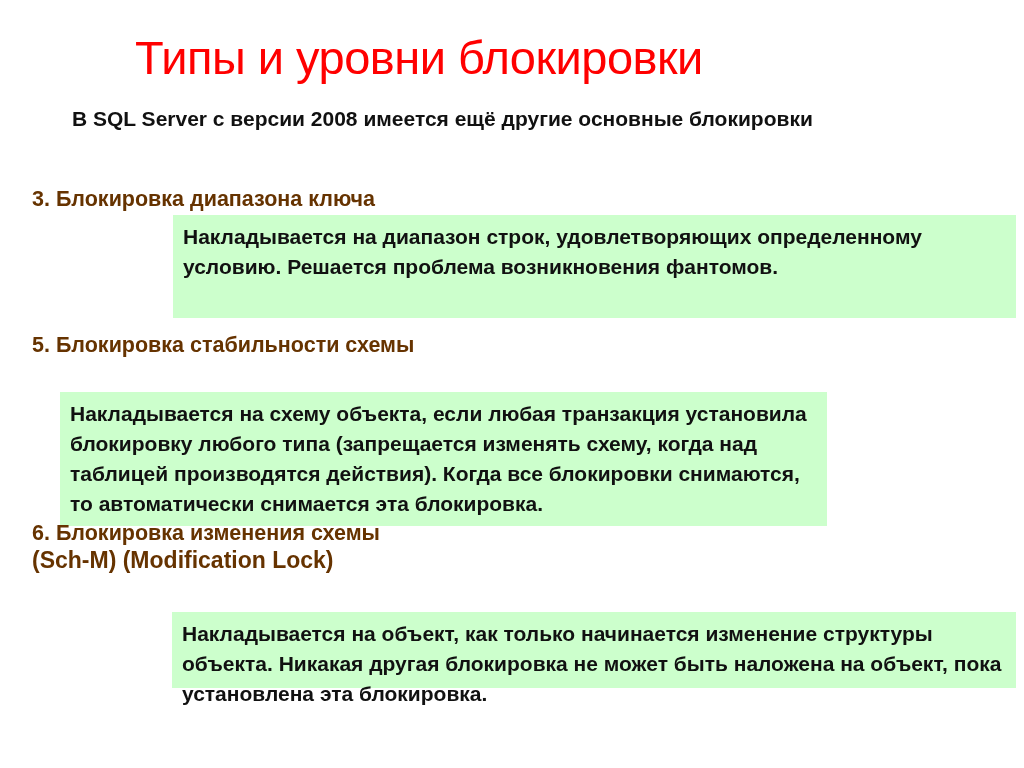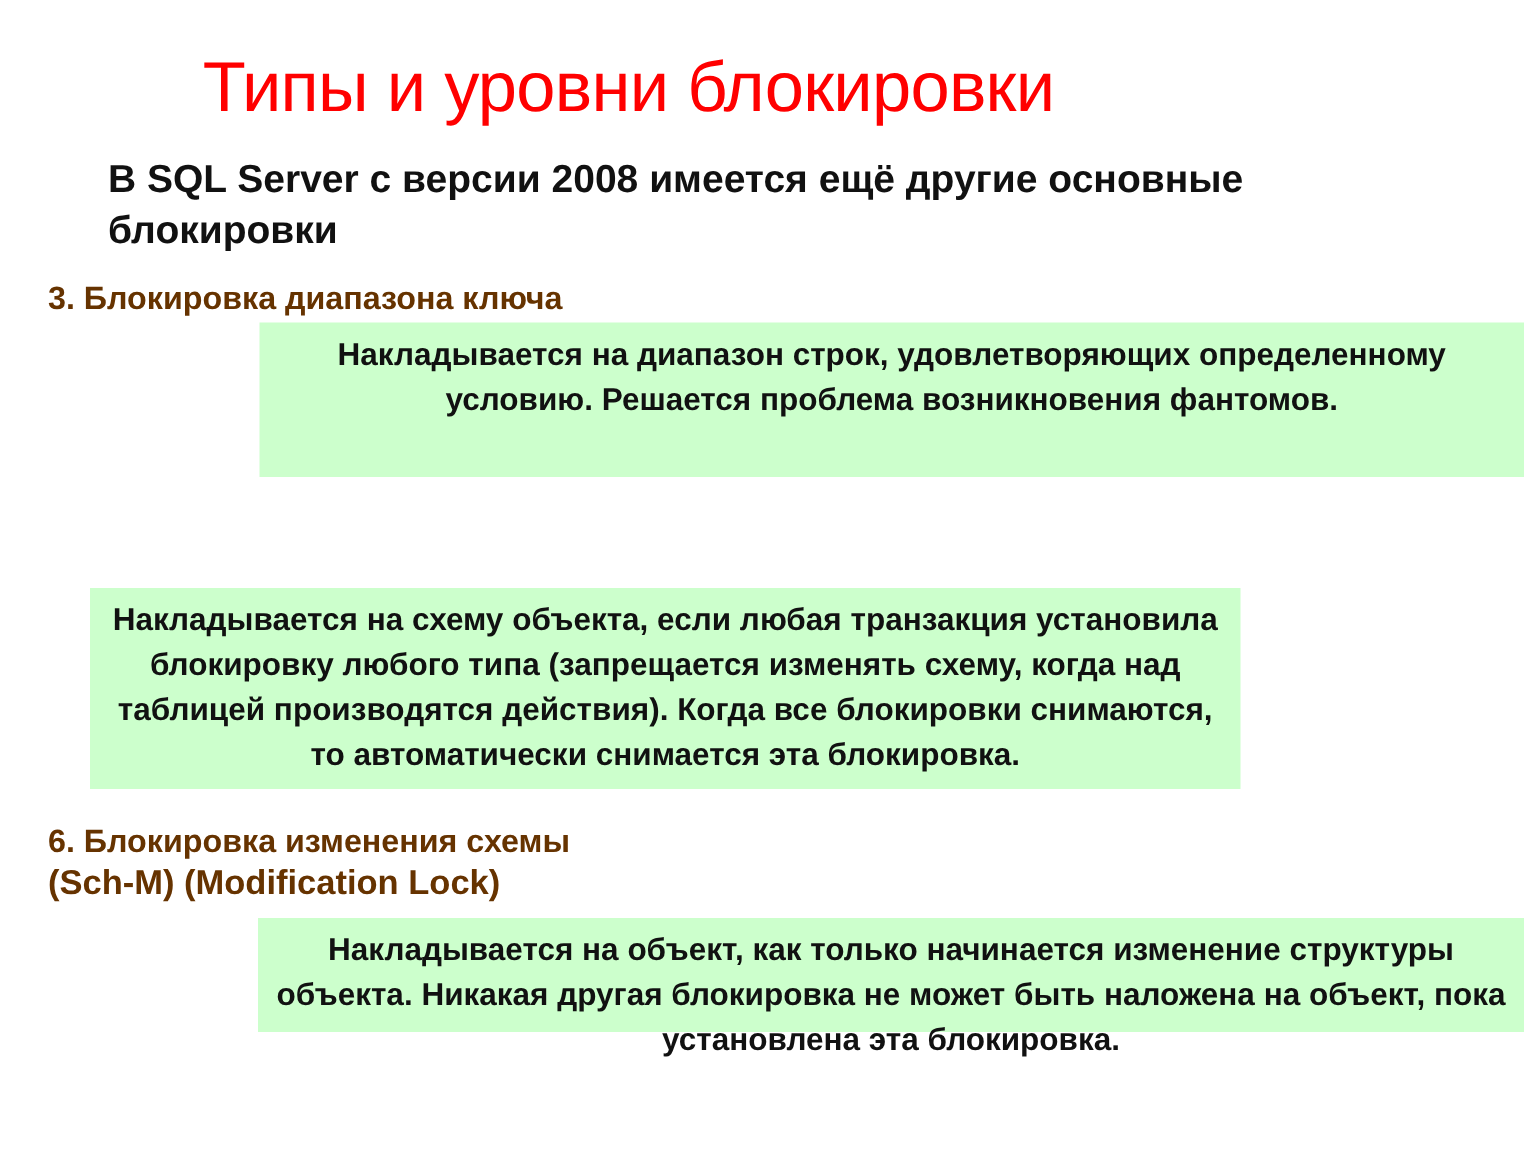--- a/index.html
+++ b/index.html
@@ -28,21 +28,21 @@
     padding-right: 30px;
     box-sizing: border-box;
     padding-left: 28px;
   }
   .intro {
     position: absolute;
     left: 72px;
     top: 102px;
     width: 900px;
     color: #111111;
-    font-size: 26px;
+    font-size: 21px;
     font-weight: bold;
     line-height: 34px;
   }
   .heading {
     position: absolute;
     color: #663300;
     font-weight: bold;
     font-size: 21.5px;
     line-height: 27px;
   }
@@ -51,44 +51,44 @@
   }
   .box {
     position: absolute;
     background: #ccffcc;
     color: #111111;
     font-weight: bold;
     font-size: 21px;
     line-height: 30px;
     box-sizing: border-box;
     padding: 7px 10px 4px 10px;
-    text-align: center;
   }
 </style>
 </head>
 <body>
 
 <div>
   <div class="title">Типы и уровни блокировки</div>
 
   <div class="intro">В SQL Server с версии 2008 имеется ещё другие основные блокировки</div>
 
   <div class="heading" style="left:32px; top:186px;">
     <span>3. Блокировка диапазона ключа</span>
   </div>
   <div class="box" style="left:173px; top:215px; width:843px; height:103px;">
     <span>Накладывается на диапазон строк, удовлетворяющих определенному условию. Решается проблема возникновения фантомов.</span>
   </div>
 
   <div class="heading" style="left:32px; top:332px;">
+    <span class="sub">5. Блокировка стабильности схемы</span>
   </div>
   <div class="box" style="left:60px; top:392px; width:767px; height:134px;">
     <span>Накладывается на схему объекта, если любая транзакция установила блокировку любого типа (запрещается изменять схему, когда над таблицей производятся действия). Когда все блокировки снимаются, то автоматически снимается эта блокировка.</span>
   </div>
 
-  <div class="heading" style="left:32px; top:548px;">
+  <div class="heading" style="left:32px; top:520px;">
     <span class="sub">6. Блокировка изменения схемы</span>
     <span class="sub" style="font-size:23px;">(Sch-M) (Modification Lock)</span>
   </div>
   <div class="box" style="left:172px; top:612px; width:844px; height:76px;">
     <span>Накладывается на объект, как только начинается изменение структуры объекта. Никакая другая блокировка не может быть наложена на объект, пока установлена эта блокировка.</span>
   </div>
 </div>
 
 </body></html>

